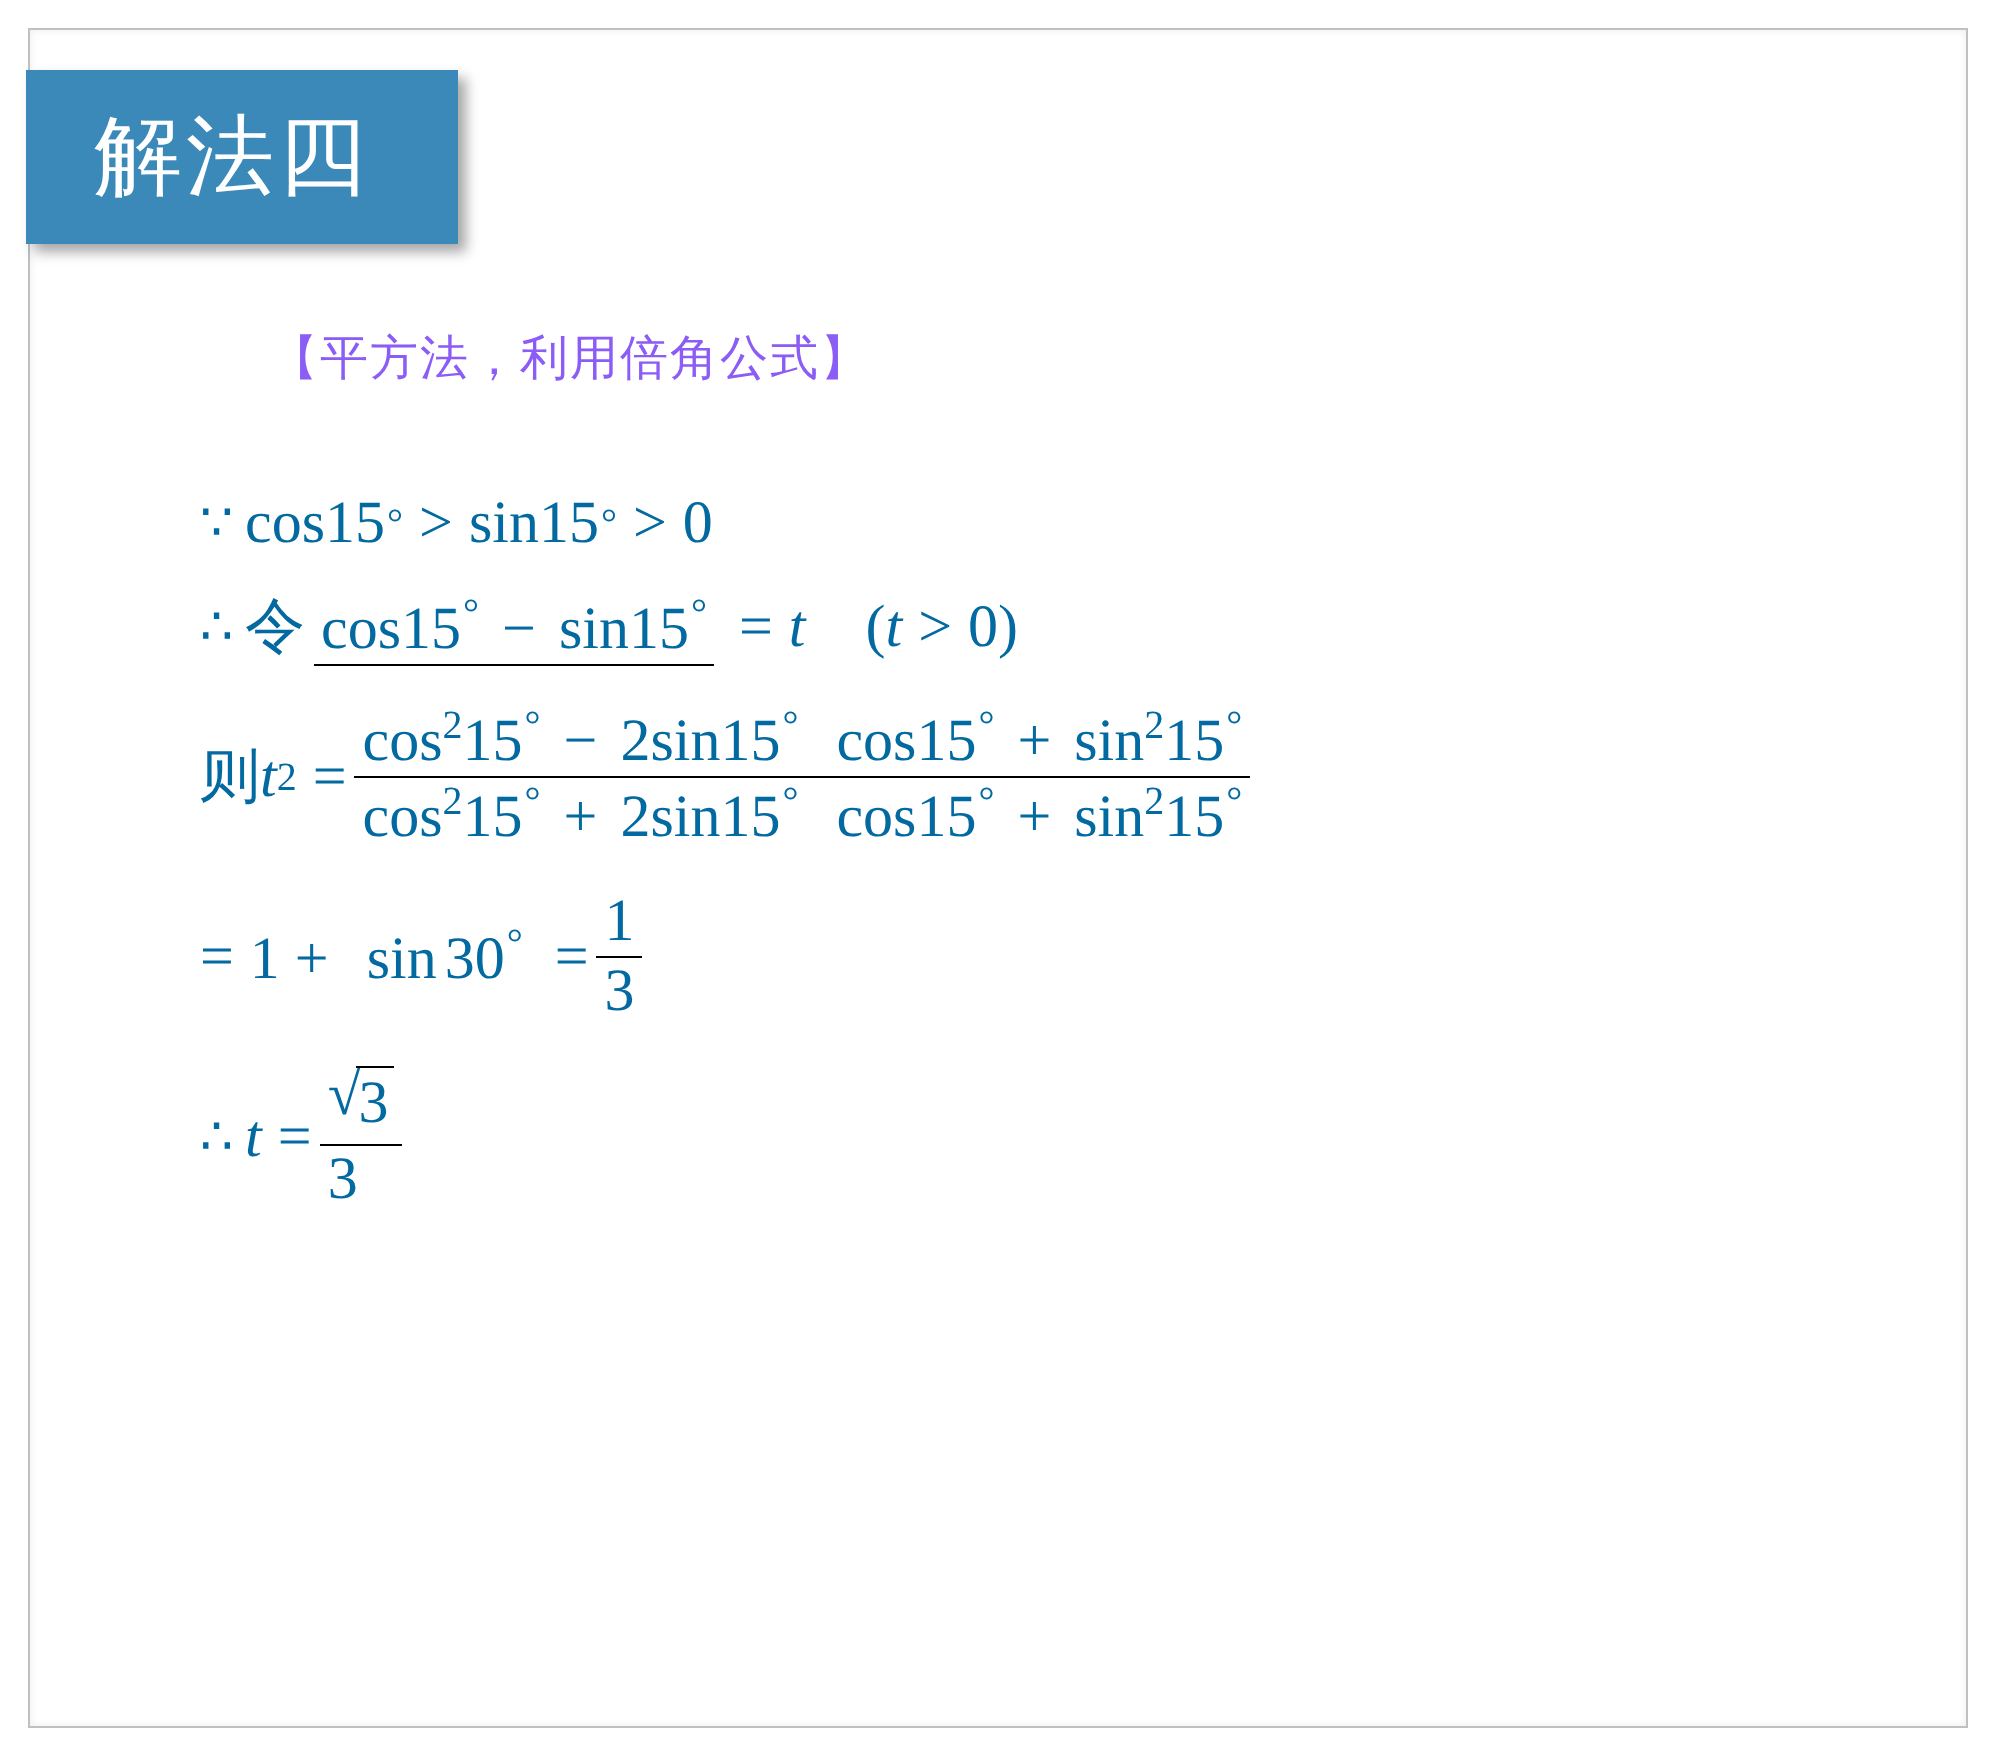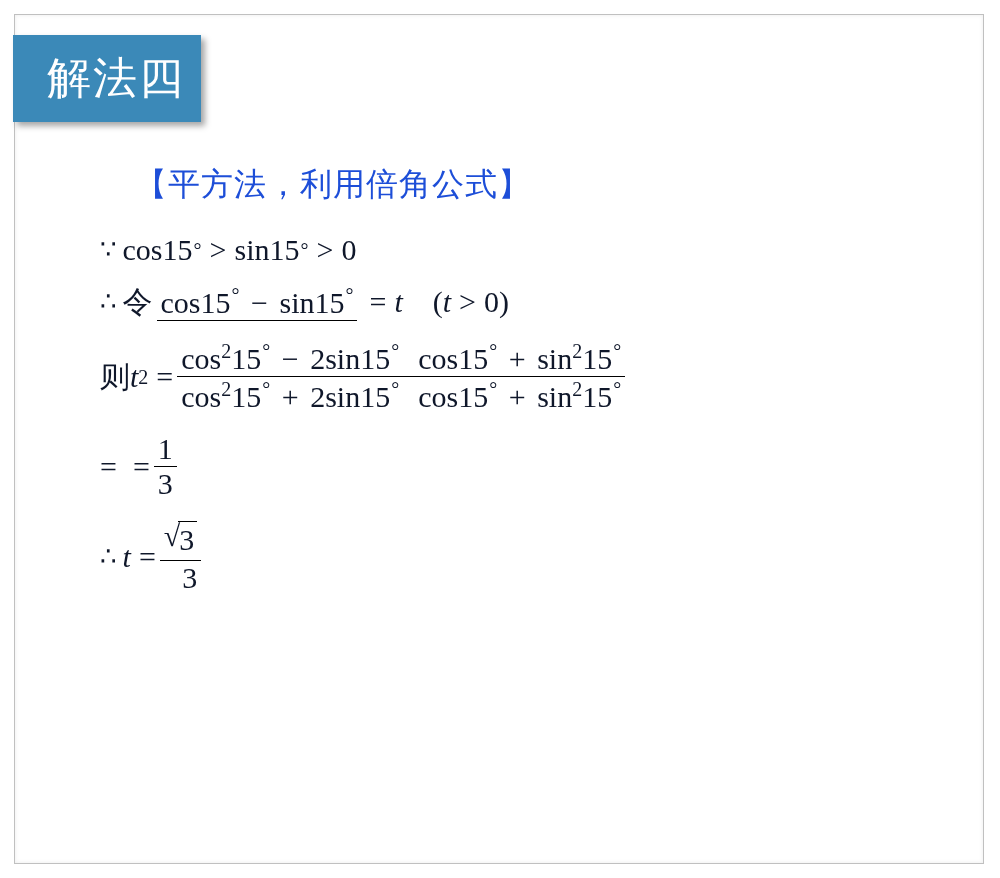--- a/index.html
+++ b/index.html
@@ -22,42 +22,42 @@
       box-shadow: inset 0 0 4px rgba(0,0,0,0.08);
       position: relative;
       background: #ffffff;
     }
     .title-badge {
       position: absolute;
       top: 20px;
       left: -2px;
       background: #3b89b8;
       color: #ffffff;
-      padding: 14px 16px 14px 34px;
+      padding: 14px 44px 14px 34px;
       font-size: 44px;
       font-weight: 500;
       font-family: "Microsoft YaHei", "SimHei", sans-serif;
       box-shadow: 4px 4px 6px rgba(0,0,0,0.35);
       letter-spacing: 2px;
     }
     .subtitle {
       position: absolute;
       top: 148px;
       left: 120px;
-      color: #1d4ed8;
-      font-size: 32px;
+      color: #8b5cf6;
+      font-size: 24px;
       font-family: "KaiTi", "STKaiti", serif;
       letter-spacing: 1px;
     }
     .math-body {
       position: absolute;
-      top: 220px;
+      top: 232px;
       left: 85px;
       width: 830px;
-      color: #0f172a;
+      color: #0369a1;
       font-size: 30px;
       line-height: 1.0;
     }
     .line {
       display: flex;
       align-items: center;
       margin-bottom: 18px;
       flex-wrap: nowrap;
     }
     .line1 { margin-top: 0; }
@@ -99,21 +99,21 @@
       font-size: 20px;
       vertical-align: super;
     }
     .gap { 
       display: inline-block;
       width: 4px;
     }
     .frac {
       display: inline-flex;
       flex-direction: column;
-      align-items: flex-end;
+      align-items: flex-start;
       vertical-align: middle;
       margin: 0 4px;
     }
     .frac .num, .frac .den {
       padding: 2px 4px;
       text-align: center;
       white-space: nowrap;
     }
     .frac .num {
       border-bottom: 1.5px solid #000;
@@ -219,20 +219,26 @@
           <span class="fn">cos</span><span class="fn">15</span><span class="deg">°</span>
           <span class="gap"></span><span class="fn">+</span><span class="gap"></span>
           <span class="fn">sin</span><span class="sup fn">2</span><span class="fn">15</span><span class="deg">°</span>
         </span>
       </span>
     </div>
 
     <div class="line line4">
       <span class="fn">=</span>
       <span class="frac">
+        <span class="den">
+          <span class="fn">1</span>
+          <span class="fn">+</span>
+          <span class="gap"></span>
+          <span class="fn">sin</span><span class="gap"></span><span class="fn">30</span><span class="deg">°</span>
+        </span>
       </span>
       <span class="med-space"></span>
       <span class="fn">=</span>
       <span class="frac">
         <span class="num fn">1</span>
         <span class="den fn">3</span>
       </span>
     </div>
 
     <div class="line line5">

